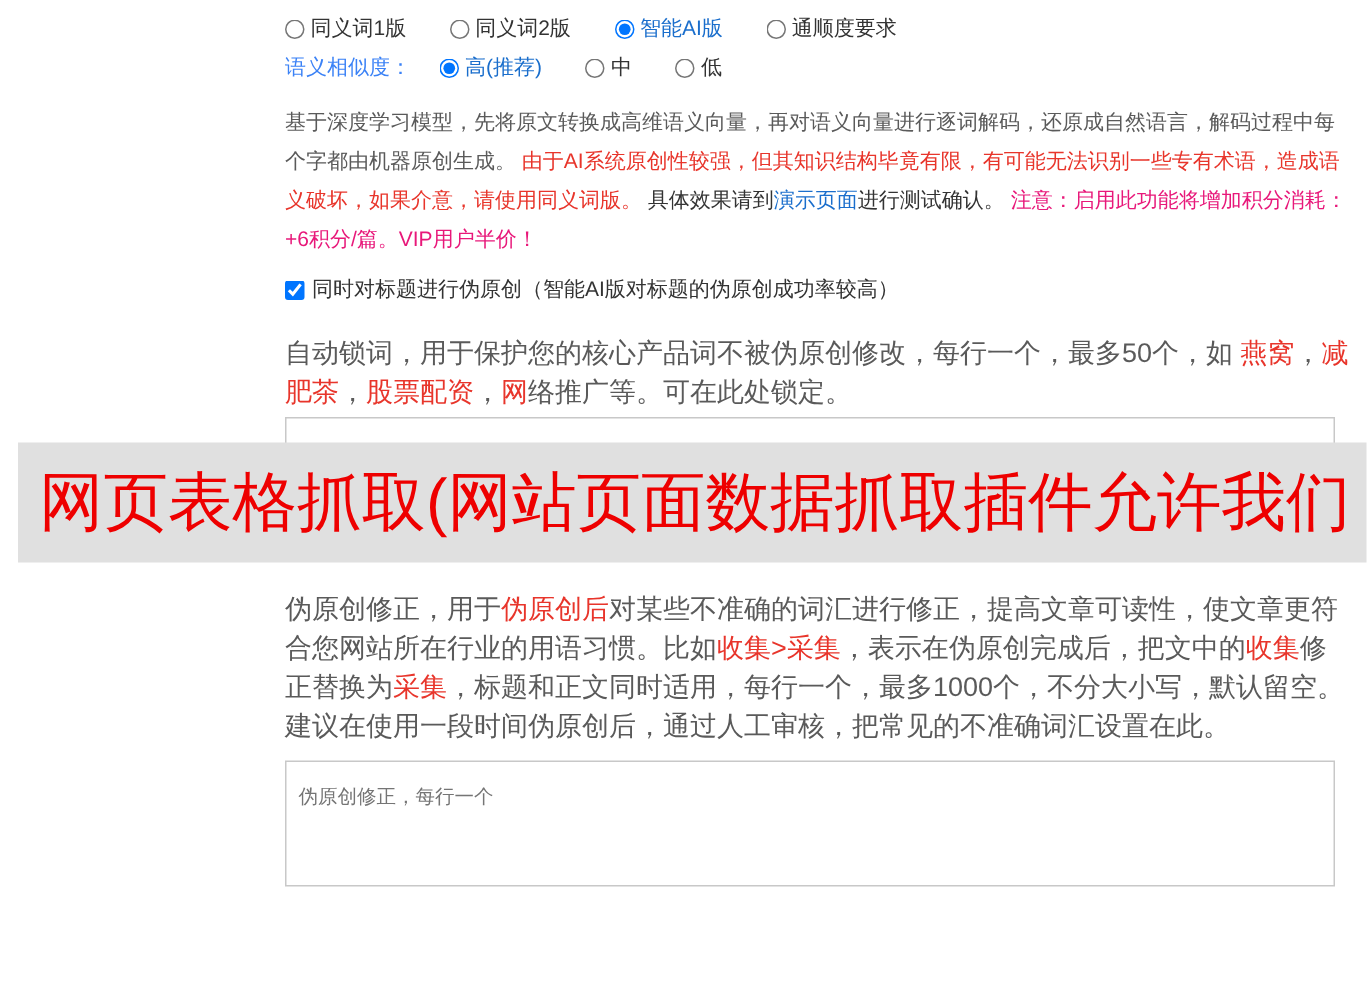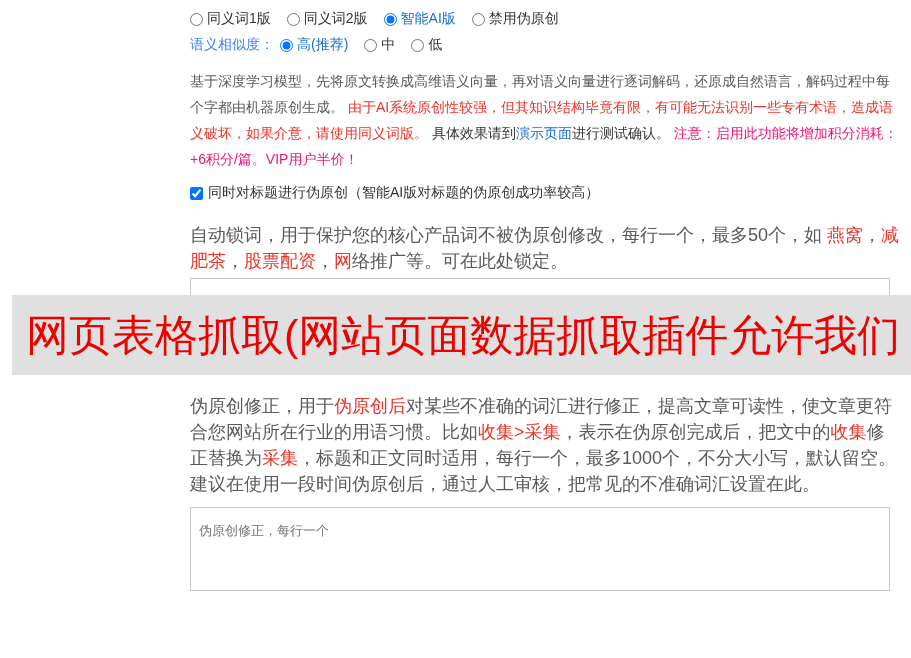--- a/index.html
+++ b/index.html
@@ -25,20 +25,21 @@
   .content {
     position: absolute;
     left: 190px;
     top: 0;
     width: 710px;
   }
   .row {
     display: flex;
     align-items: center;
     flex-wrap: wrap;
+    gap: 13px;
   }
   .radio-row {
     padding-top: 10px;
     padding-bottom: 2px;
   }
   .opt {
     display: inline-flex;
     align-items: center;
     margin-right: 16px;
     white-space: nowrap;
@@ -158,21 +159,21 @@
       <label class="opt">
         <input type="radio" name="mode" style="">
         <span>同义词2版</span>
       </label>
       <label class="opt blue">
         <input type="radio" name="mode" checked="" style="">
         <span>智能AI版</span>
       </label>
       <label class="opt">
         <input type="radio" name="mode" style="">
-        <span>禁用伪原创</span>
+        <span>通顺度要求</span>
       </label>
     </div>
 
     
     <div class="row line">
       <span class="label">语义相似度：</span>
       <label class="opt blue">
         <input type="radio" name="similarity" checked="" style="">
         <span>高(推荐)</span>
       </label>

